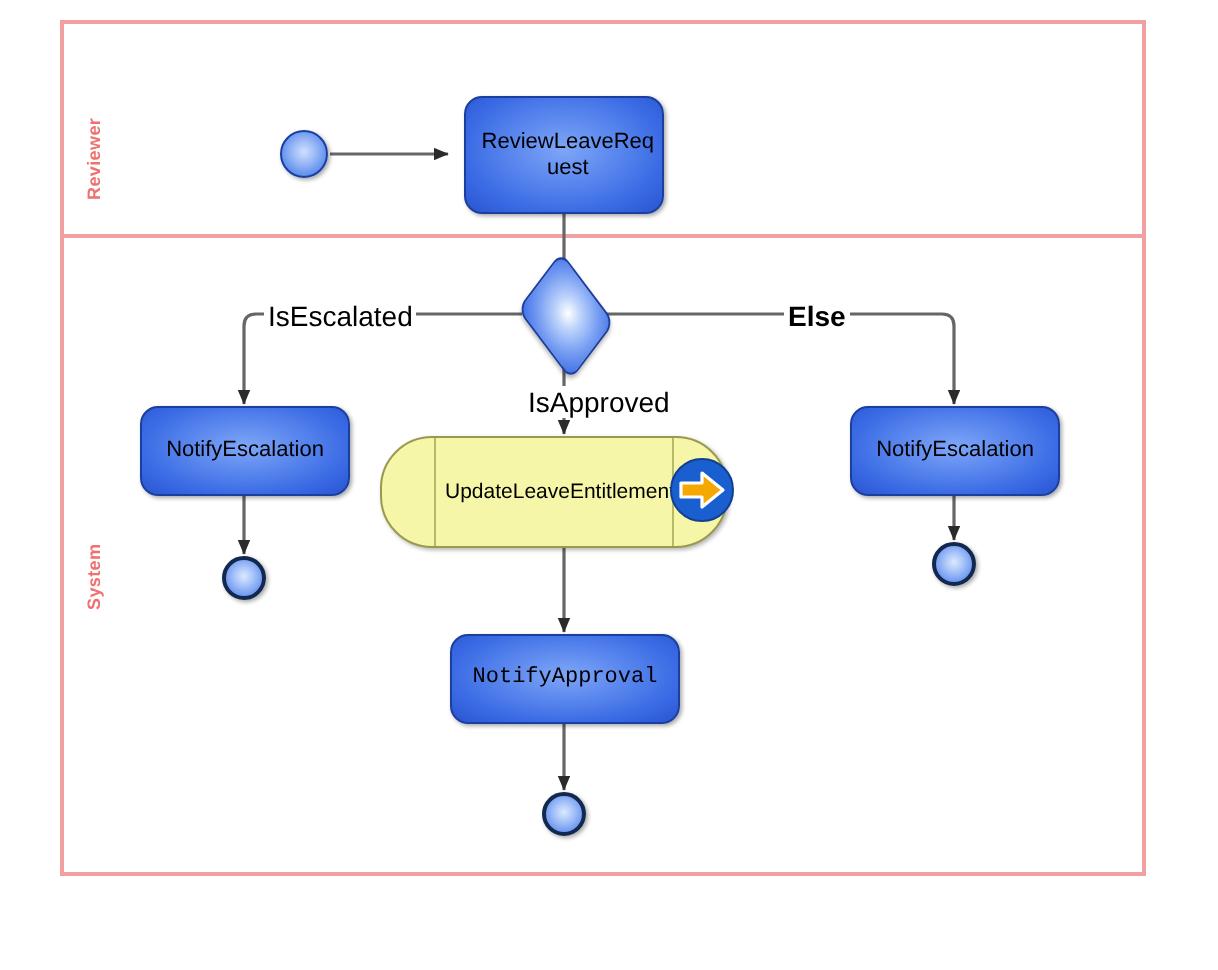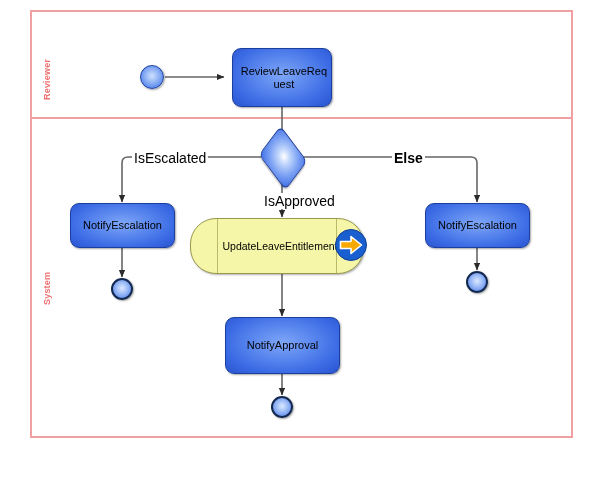--- a/index.html
+++ b/index.html
@@ -220,21 +220,21 @@
     <div class="capsule-divider"></div>
     <div class="capsule-divider right"></div>
     <span class="capsule-label">UpdateLeaveEntitlement</span>
   </div>
 
   <svg class="arrow-badge" style="left:334px; top:228px;" viewBox="0 0 34 34" xmlns="http://www.w3.org/2000/svg">
     <circle cx="17" cy="17" r="15.5" fill="#1a5fd0" stroke="#123f92" stroke-width="1"></circle>
     <path d="M6.5,13.5 L17,13.5 L17,8.5 L27.5,17 L17,25.5 L17,20.5 L6.5,20.5 Z" fill="#f5a800" stroke="#ffffff" stroke-width="1.6" stroke-linejoin="round"></path>
   </svg>
 
-  <div class="node action" style="left:225px; top:317px; width:115px; height:57px;">
+  <div class="node action" style="left:225px; top:317px; width:115px; height:45px;font-family:Liberation Mono, monospace;">
     <span>NotifyApproval</span>
   </div>
 
   <div class="node final-node" style="left:111px; top:278px; width:22px; height:22px;"></div>
   <div class="node final-node" style="left:466px; top:271px; width:22px; height:22px;"></div>
   <div class="node final-node" style="left:271px; top:396px; width:22px; height:22px;"></div>
 
 </div>
 
 </body></html>

